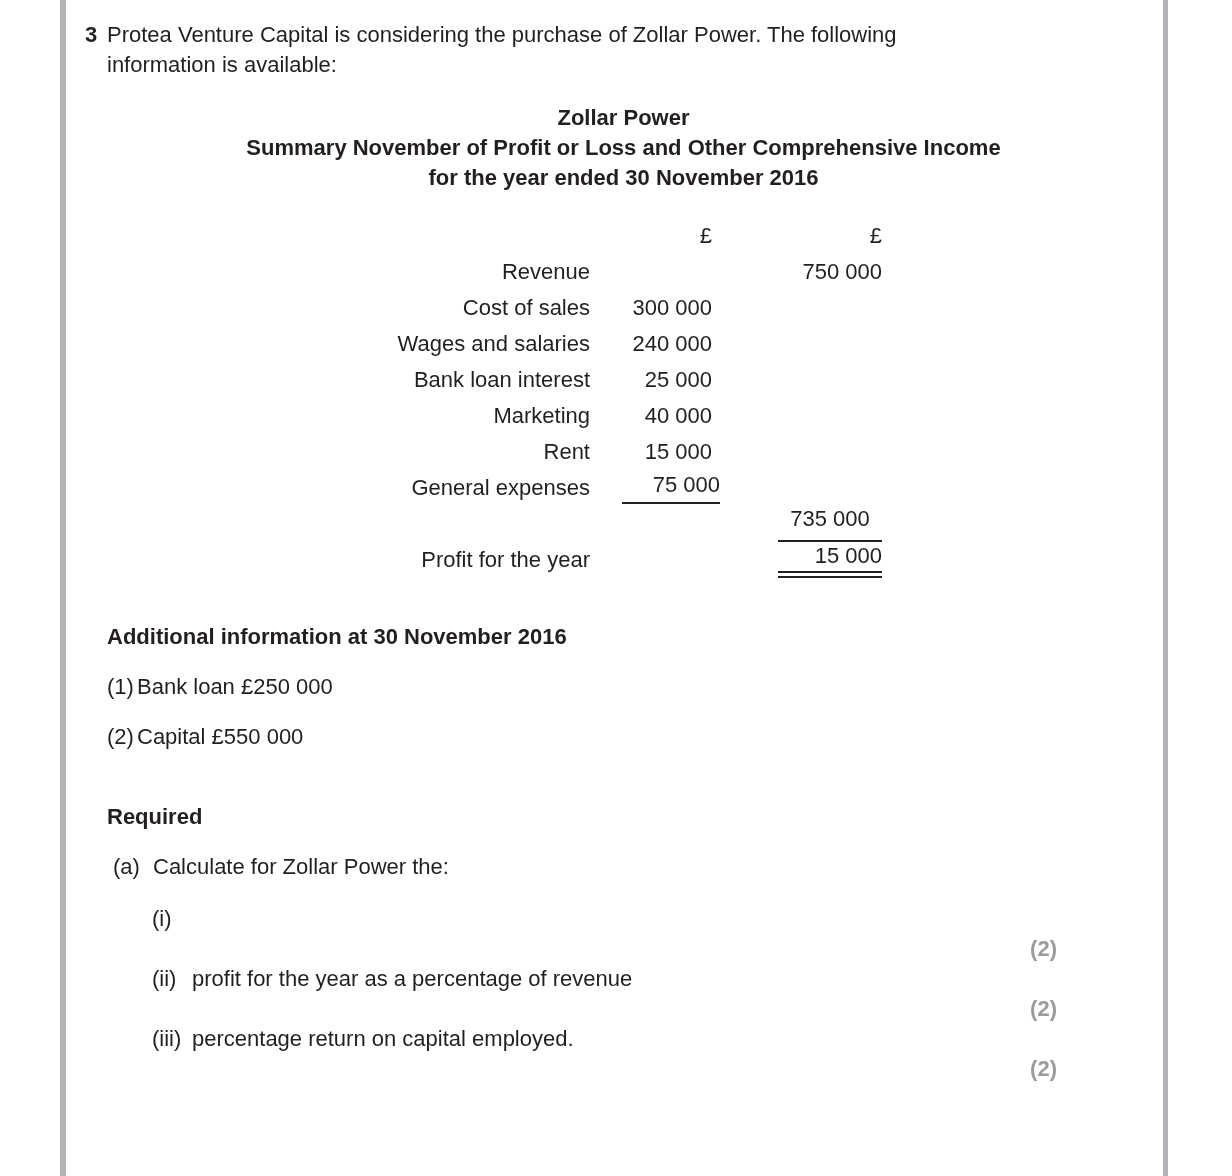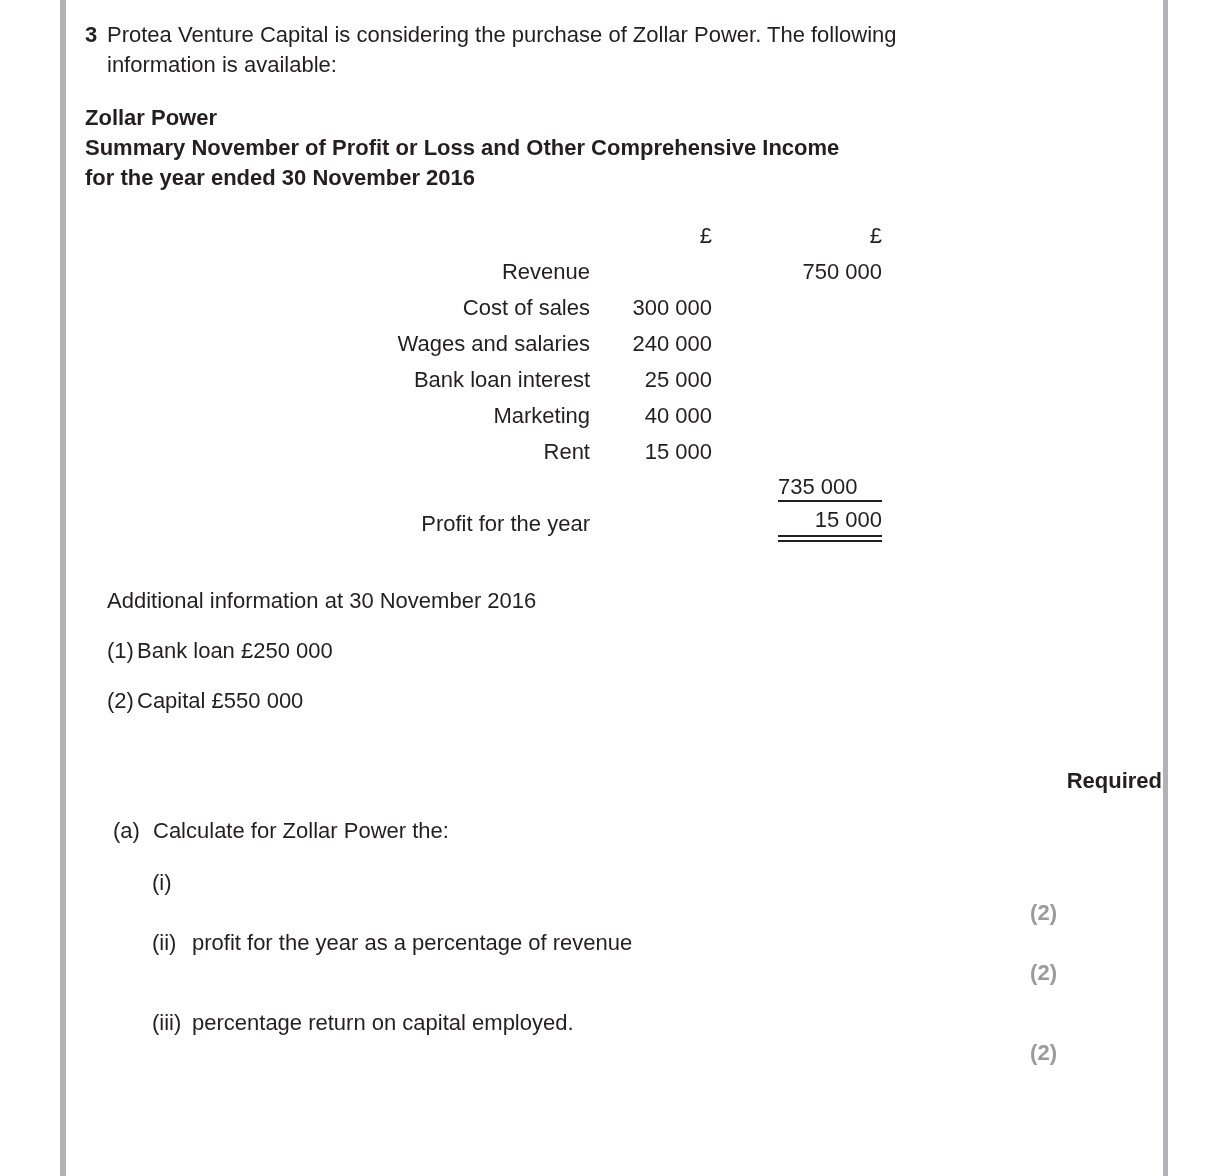--- a/index.html
+++ b/index.html
@@ -21,48 +21,48 @@
   .edge-rule{position:absolute;top:0;height:1176px;background:var(--rule_gray);}
   .edge-rule.left{left:60px;width:6px;}
   .edge-rule.right{left:1163px;width:5px;}
 
   .content{position:absolute;left:85px;top:20px;width:1077px;}
 
   .q-row{display:flex;}
   .q-num{width:22px;font-weight:bold;line-height:30px;flex:none;}
   .q-text{line-height:30px;}
 
-  .stmt-head{margin-top:23px;text-align:left;font-weight:bold;line-height:30px;}
+  .stmt-head{margin-top:23px;text-align:center;font-weight:bold;line-height:30px;}
 
   table.stmt{margin-left:265px;margin-top:25px;border-collapse:collapse;border-spacing:0;}
   table.stmt th, table.stmt td{padding:0;height:36px;vertical-align:middle;font-weight:normal;}
   .c-label{width:240px;text-align:right;}
   .c1{width:122px;text-align:right;}
   .c2{width:170px;text-align:right;}
   th.c1{padding-right:30px;font-weight:bold;}
   th.c2{padding-right:36px;font-weight:bold;}
   .rl1{display:inline-block;width:98px;line-height:26px;padding-bottom:4px;
        border-bottom:2px solid var(--text);position:relative;right:-8px;text-align:right;}
-  .rl2{display:inline-block;width:104px;line-height:26px;padding-bottom:0;
-       border-bottom:2px solid var(--text);text-align:left;}
+  .rl2{display:inline-block;width:104px;line-height:26px;padding-bottom:8px;
+       border-bottom:2px solid var(--text);text-align:center;}
   .rl3{display:inline-block;width:104px;line-height:24px;padding-bottom:3px;
        border-bottom:7px double var(--text);text-align:right;}
 
-  .addl-head{font-weight:normal;margin-top:44px;margin-left:22px;line-height:30px;}
+  .addl-head{font-weight:bold;margin-top:44px;margin-left:22px;line-height:30px;}
   .info-item{display:flex;margin-top:20px;margin-left:22px;line-height:30px;}
   .info-num{width:30px;flex:none;}
 
-  .req-head{font-weight:bold;margin-top:50px;margin-left:22px;line-height:30px;text-align:right;}
+  .req-head{font-weight:bold;margin-top:50px;margin-left:22px;line-height:30px;}
   .part-a{display:flex;margin-top:20px;margin-left:28px;line-height:30px;}
   .part-a-num{width:40px;flex:none;}
 
   .subpart{margin-left:67px;}
   .subpart.first{margin-top:22px;}
   .subpart.second{}
-  .subpart.third{margin-top:20px;}
+  .subpart.third{}
   .subpart-line{display:flex;line-height:30px;}
   .subpart-num{width:40px;flex:none;}
   .marks-line{text-align:right;padding-right:105px;line-height:30px;
               font-weight:bold;color:var(--marks_gray);}
 </style>
 </head>
 <body>
 
 <div class="edge-rule left"></div>
 <div class="edge-rule right"></div>
@@ -114,20 +114,25 @@
       <td class="c-label">Marketing</td>
       <td class="c1">40 000</td>
       <td class="c2"></td>
     </tr>
     <tr>
       <td class="c-label">Rent</td>
       <td class="c1">15 000</td>
       <td class="c2"></td>
     </tr>
     <tr>
+      <td class="c-label">General expenses</td>
+      <td class="c1"><span class="rl1">75 000</span></td>
+      <td class="c2"></td>
+    </tr>
+    <tr>
       <td class="c-label"></td>
       <td class="c1"></td>
       <td class="c2"><span class="rl2">735 000</span></td>
     </tr>
     <tr>
       <td class="c-label">Profit for the year</td>
       <td class="c1"></td>
       <td class="c2"><span class="rl3">15 000</span></td>
     </tr>
   </tbody>

